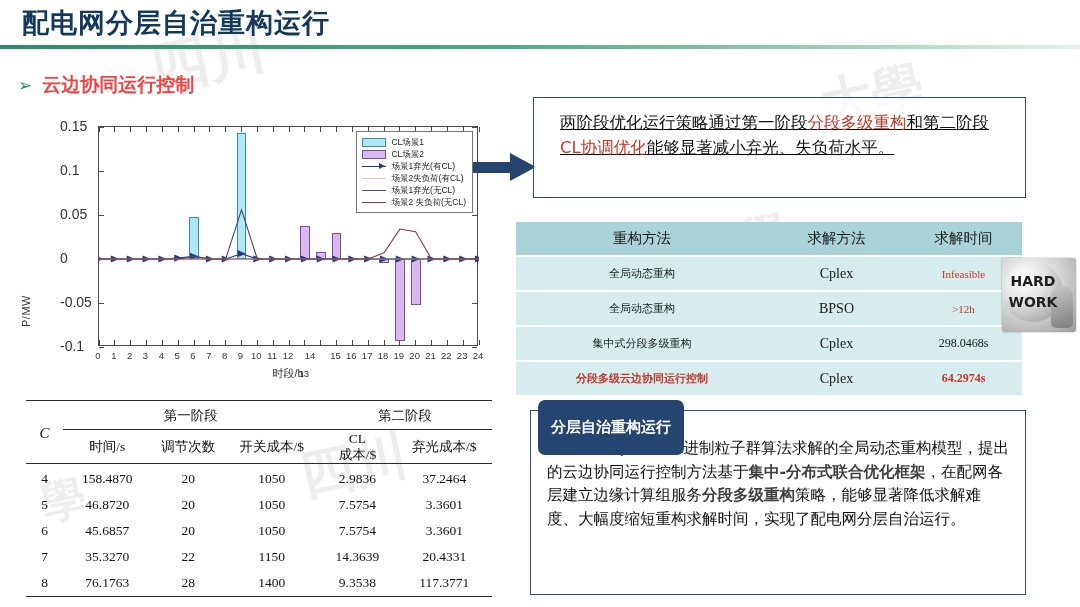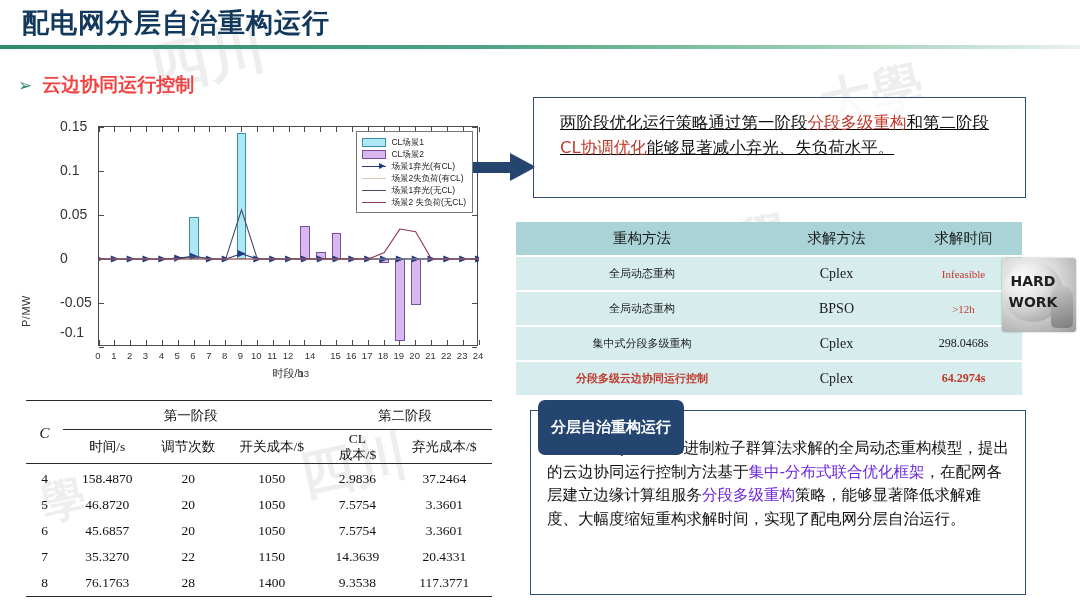--- a/index.html
+++ b/index.html
@@ -101,21 +101,21 @@
   #datatable .grp{border-bottom:1px solid #2a2a2a;height:22px;font-size:14px;}
   #datatable .hd{height:34px;font-size:13.5px;line-height:1.12;}
   #datatable tbody td{height:26px;}
   #datatable .cvar{font-style:italic;font-size:15px;}
   
   #callout-bottom{position:absolute;left:530px;top:410px;width:496px;height:185px;
       border:1.6px solid #2b4d77;background:rgba(255,255,255,.76);box-sizing:border-box;
       padding:26px 14px 0 16px;}
   #callout-bottom p{margin:0;font-size:15.5px;line-height:1.52;color:#111;
       font-family:"DejaVu Sans",sans-serif;}
-  .hlb{color:#6d28d9;font-weight:normal;}
+  .hlb{color:#404040;font-weight:bold;}
   #cb-tag{position:absolute;left:538px;top:400px;background:#24456f;color:#fff;
       font-size:15px;font-weight:bold;padding:18px 13px;border-radius:7px;z-index:4;
       font-family:"DejaVu Sans",sans-serif;}
 </style>
 </head>
 <body>
 
 <div class="wm" style="left:150px;top:20px;font-size:58px;transform:rotate(-12deg);">四川</div>
 <div class="wm" style="left:820px;top:60px;font-size:52px;transform:rotate(-12deg);">大學</div>
 <div class="wm" style="left:300px;top:430px;font-size:54px;transform:rotate(-12deg);">四川</div>
@@ -133,21 +133,21 @@
 </div>
 
 <div id="chart-figure">
   <div id="ylabel">P/MW</div>
   <div id="ytick-wrap">
       <div class="ytick" style="top: 14px;">0.15</div>
       <div class="ytick" style="top: 58px;">0.1</div>
       <div class="ytick" style="top: 102px;">0.05</div>
       <div class="ytick" style="top: 146px;">0</div>
       <div class="ytick" style="top: 190px;">-0.05</div>
-      <div class="ytick" style="top: 220px;">-0.1</div>
+      <div class="ytick" style="top: 234px;">-0.1</div>
     </div>
   <div id="plot">
     <div id="legend">
         <div class="lg-row">
           <div class="lg-sw" style="background: rgb(174, 232, 245); border: 1px solid rgb(58, 143, 168);"></div>
           <span>CL场景1</span>
         </div>
         <div class="lg-row">
           <div class="lg-sw" style="background: rgb(217, 184, 239); border: 1px solid rgb(122, 79, 160);"></div>
           <span>CL场景2</span>

